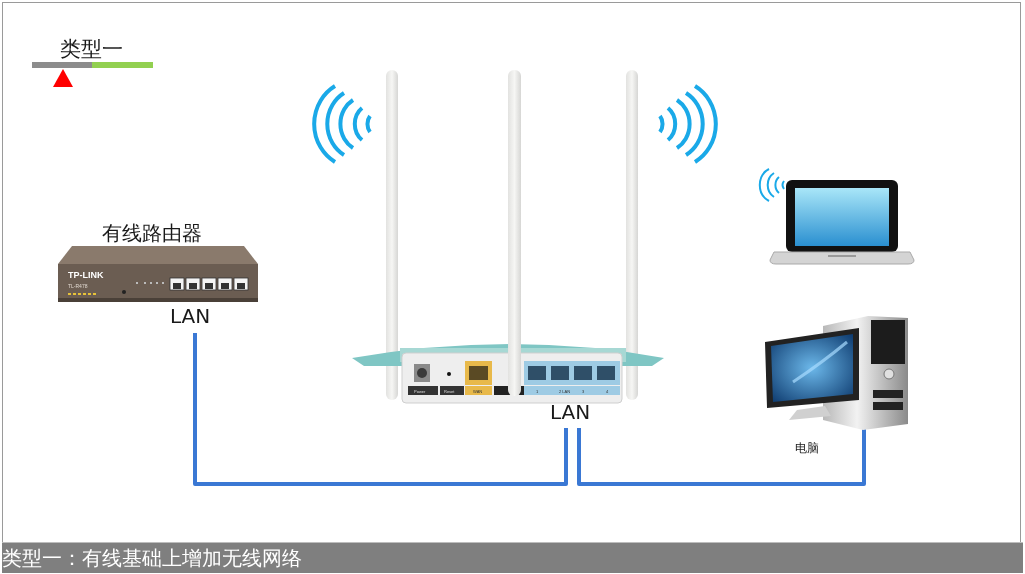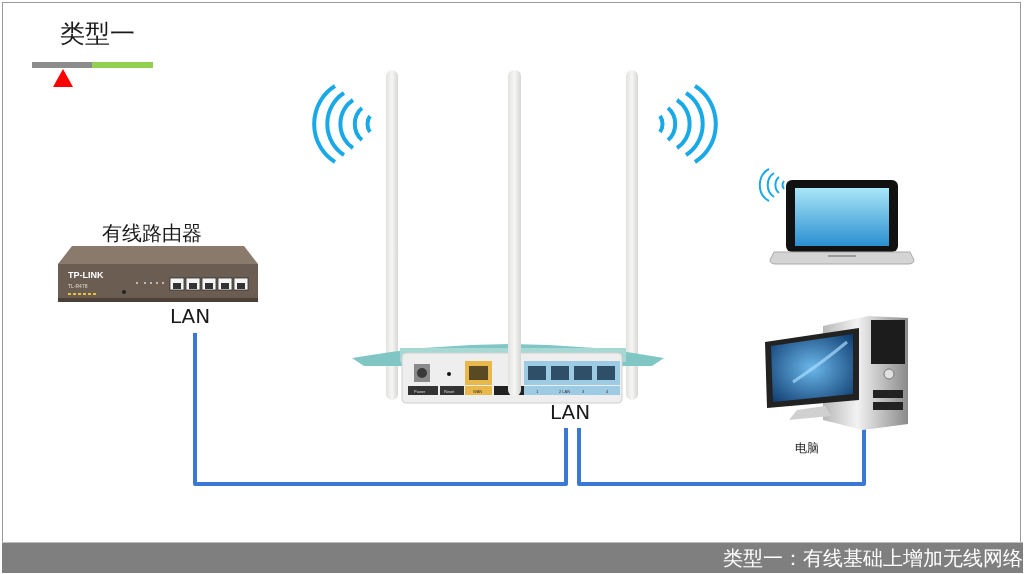--- a/index.html
+++ b/index.html
@@ -2,33 +2,33 @@
 <html><head>
 <meta charset="utf-8">
 <style>
   html, body { margin: 0; padding: 0; background: #ffffff; }
   body { width: 1025px; height: 574px; position: relative; overflow: hidden;
          font-family: "DejaVu Sans", "Liberation Sans", sans-serif; }
   .frame { position: absolute; left: 2px; top: 2px; width: 1019px; height: 568px;
            border: 1px solid #9a9a9a; background: #fff; box-sizing: border-box; }
   .abs { position: absolute; }
   .label { position: absolute; color: #1a1a1a; white-space: nowrap; }
-  .type-title { left: 60px; top: 17px; font-size: 25px; }
+  .type-title { left: 60px; top: 35px; font-size: 21px; }
   .legend-bar-gray { left: 32px; top: 62px; width: 60px; height: 6px; background: #8c8c8c; }
   .legend-bar-green { left: 92px; top: 62px; width: 61px; height: 6px; background: #92d050; }
   .legend-marker { left: 53px; top: 69px; width: 0; height: 0;
                    border-left: 10px solid transparent; border-right: 10px solid transparent;
                    border-bottom: 18px solid #ff0000; }
   .wired-title { left: 102px; top: 220px; font-size: 20px; }
   .lan-left { left: 170px; top: 304px; font-size: 20px; }
   .lan-center { left: 550px; top: 400px; font-size: 20px; }
   .pc-label { left: 795px; top: 440px; font-size: 12px; }
   .caption-bar { position: absolute; left: 2px; top: 542px; width: 1021px; height: 30px;
                  background: #7f7f7f; border-top: 1px solid #bdbdbd;
-                 color: #ffffff; font-size: 20px; text-align: right; line-height: 30px; }
+                 color: #ffffff; font-size: 20px; text-align: left; line-height: 30px; }
   svg { position: absolute; overflow: visible; }
 </style>
 </head>
 <body>
 
 <div class="frame"></div>
 
 <div class="label type-title">类型一</div>
 <div class="abs legend-bar-gray"></div>
 <div class="abs legend-bar-green"></div>

